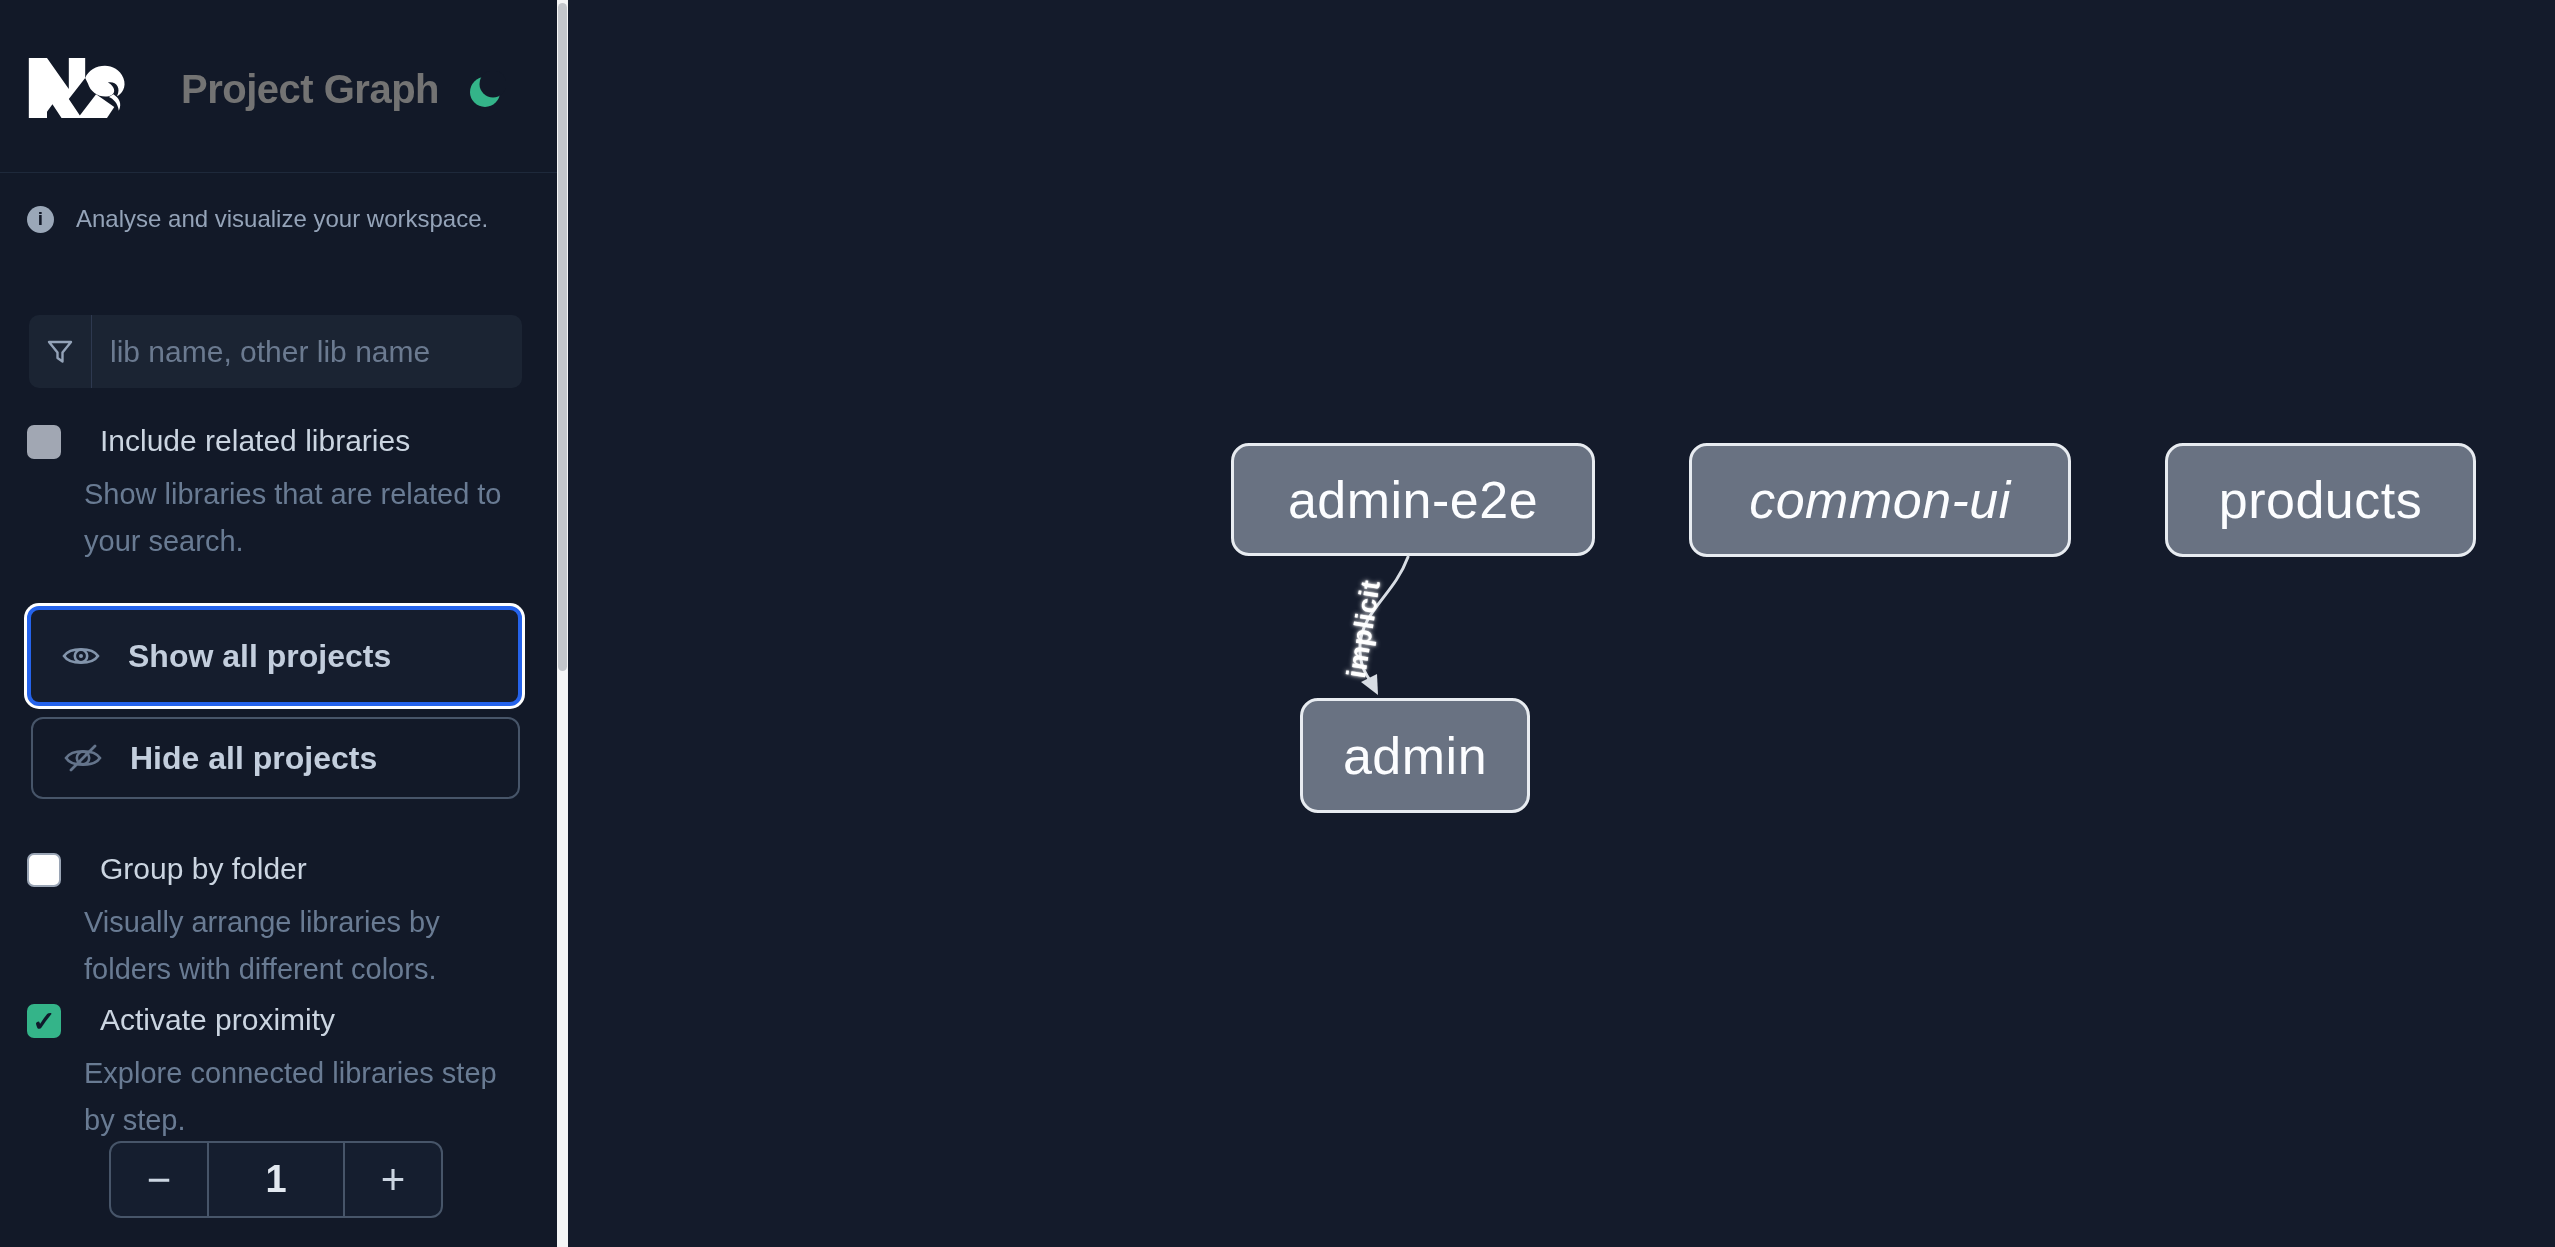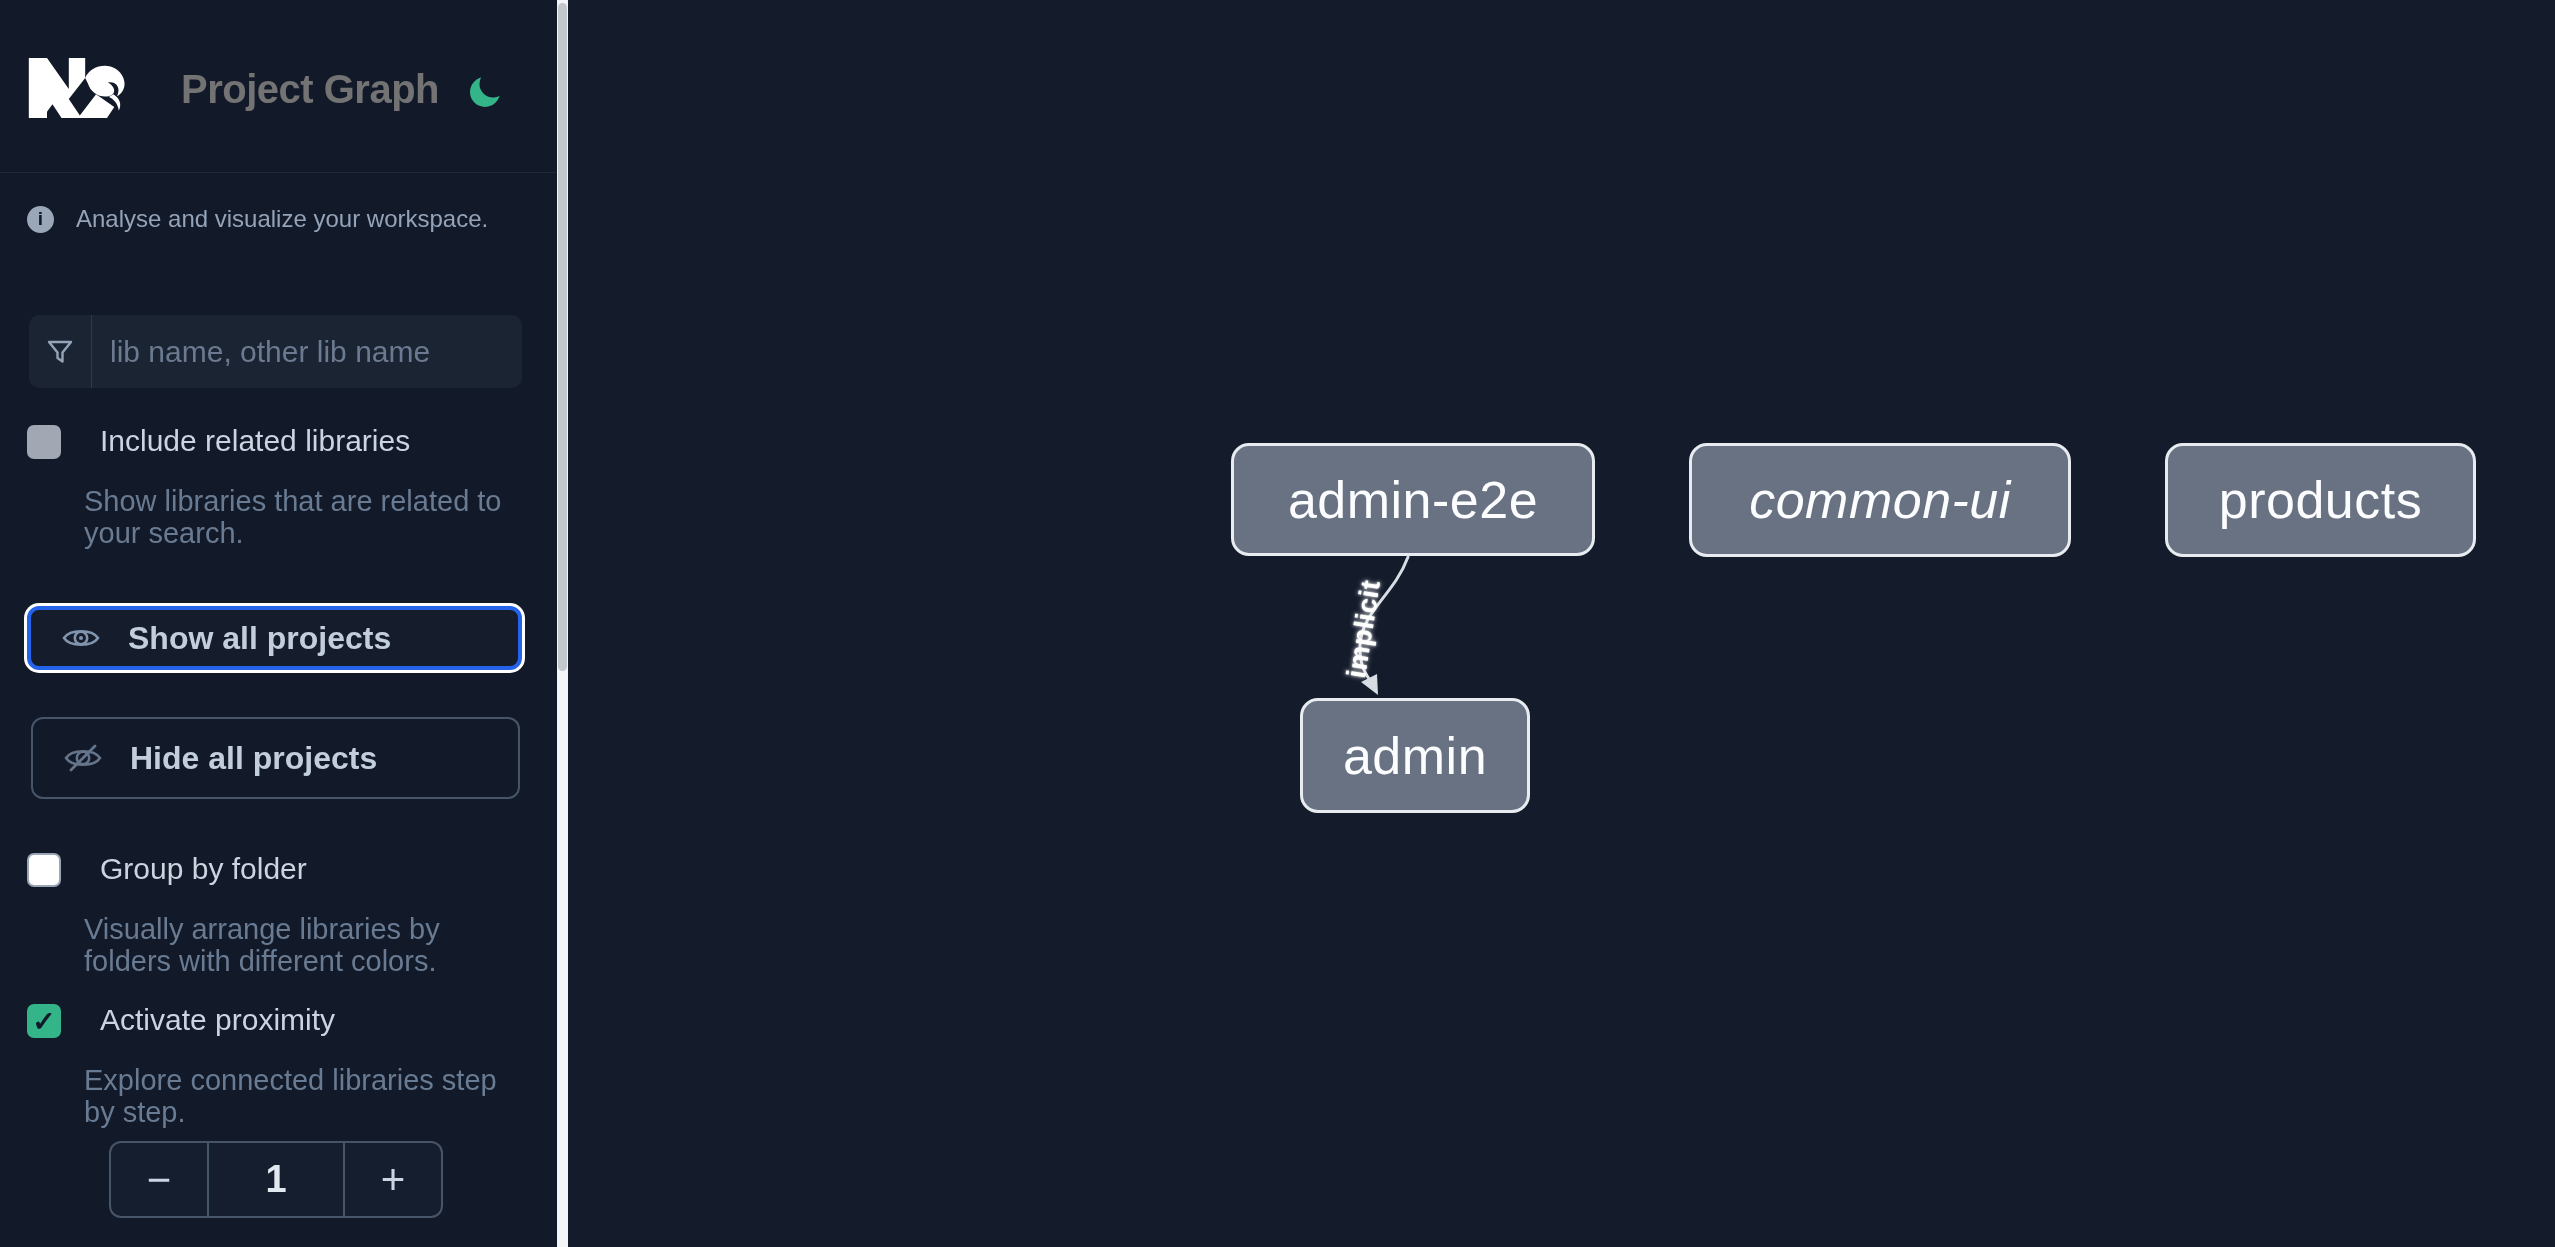--- a/index.html
+++ b/index.html
@@ -42,24 +42,24 @@
   .search-input{flex:1;background:transparent;border:none;outline:none;color:#cbd5e1;font-size:30px;padding:0 18px;}
   .search-input::placeholder{color:#6b7a90;}
 
   .option{position:absolute;left:27px;}
   .checkbox{position:absolute;left:0;top:3px;width:34px;height:34px;border-radius:7px;cursor:pointer;
             display:flex;align-items:center;justify-content:center;font-size:28px;font-weight:700;}
   .cb-gray{background:#a1a7b3;color:transparent;}
   .cb-white{background:#ffffff;border:2px solid #9aa5b5;color:transparent;}
   .cb-green{background:#34b489;color:#10192b;}
   .opt-label{margin-left:73px;font-size:30px;font-weight:400;color:#cbd5e1;line-height:38px;cursor:pointer;}
-  .opt-desc{margin-left:57px;font-size:29px;color:#697b93;line-height:32px;margin-top:25px;}
+  .opt-desc{margin-left:57px;font-size:29px;color:#697b93;line-height:47px;margin-top:11px;}
 
   .side-btn{position:absolute;display:flex;align-items:center;border-radius:12px;cursor:pointer;}
-  .btn-show{left:27px;top:606px;width:495px;height:64px;background:#151d2d;border:4px solid #2563eb;
+  .btn-show{left:27px;top:606px;width:495px;height:100px;background:#151d2d;border:4px solid #2563eb;
             box-shadow:0 0 0 3px #ffffff;}
   .btn-hide{left:31px;top:717px;width:489px;height:82px;background:transparent;border:2px solid #475569;}
   .btn-icon{margin-left:30px;display:flex;align-items:center;}
   .btn-label{margin-left:27px;font-size:32px;font-weight:600;color:#c3cedd;}
 
   .stepper{position:absolute;left:109px;top:1141px;width:334px;height:77px;border:2px solid #475569;
            border-radius:12px;display:flex;background:rgba(30,41,59,0.35);overflow:hidden;}
   .step-btn{width:96px;display:flex;align-items:center;justify-content:center;color:#cbd5e1;font-size:42px;cursor:pointer;}
   .step-val{flex:1;display:flex;align-items:center;justify-content:center;color:#e2e8f0;font-size:38px;font-weight:600;
             border-left:2px solid #475569;border-right:2px solid #475569;}

